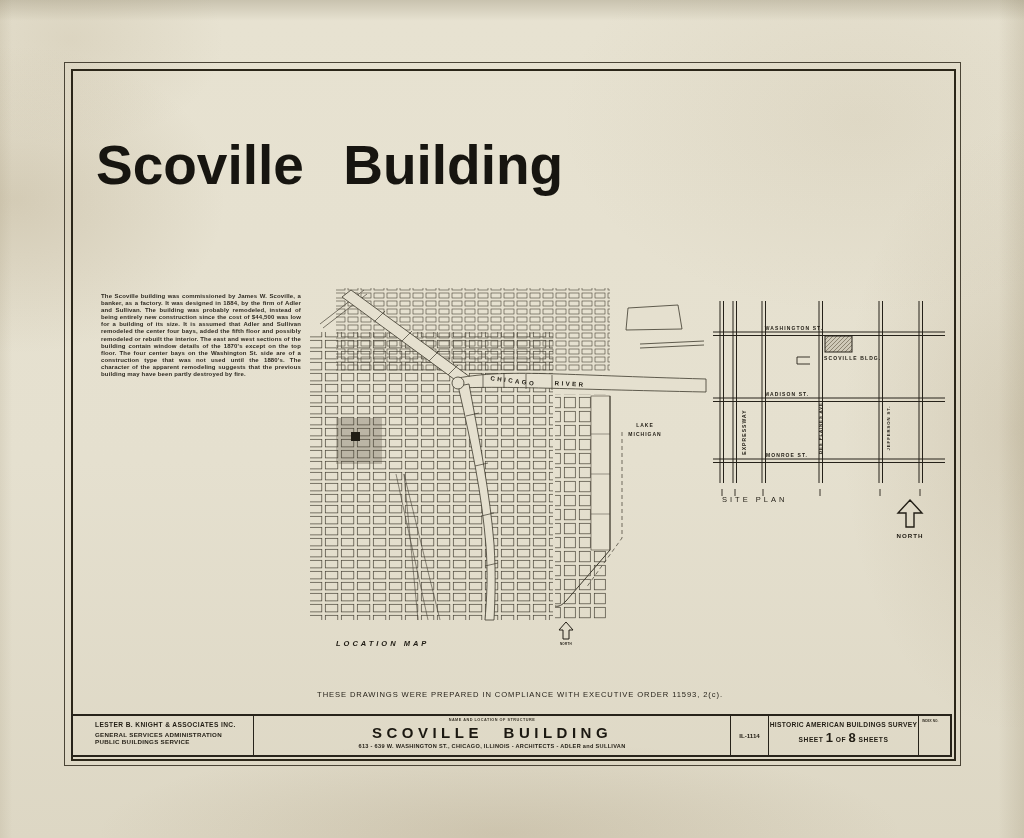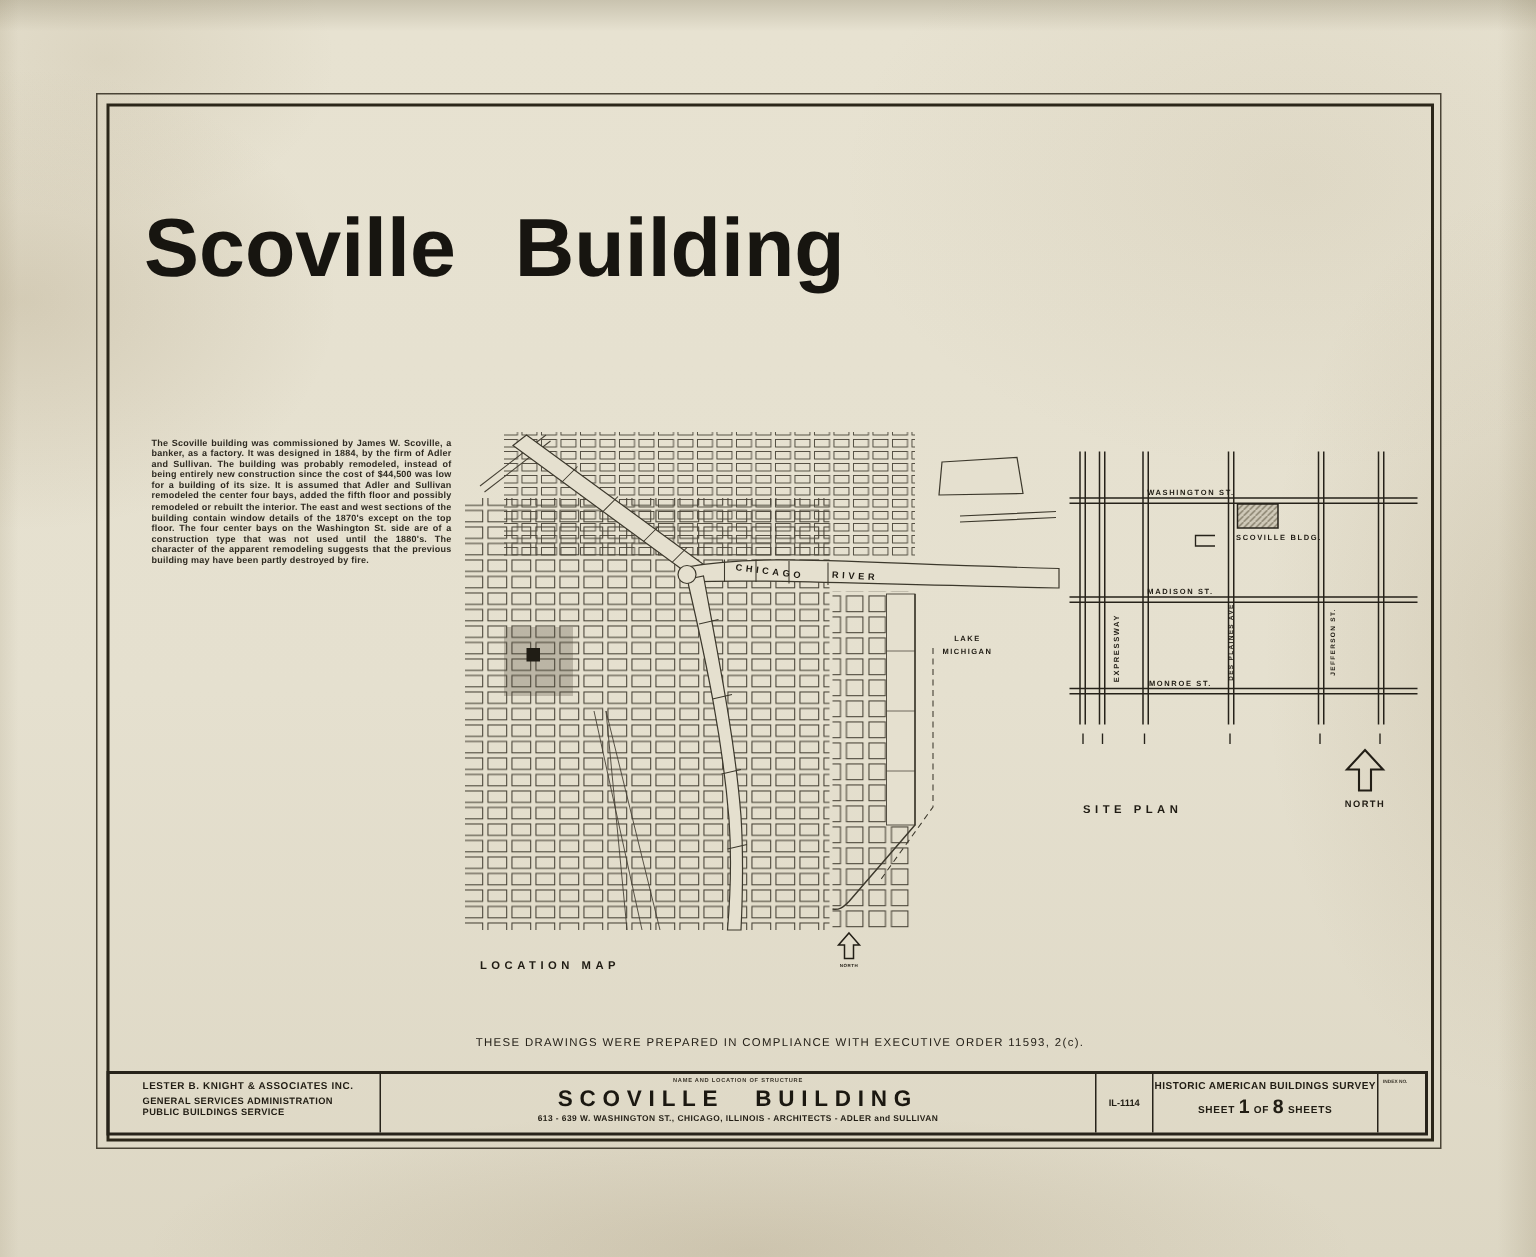--- a/index.html
+++ b/index.html
@@ -24,22 +24,22 @@
     left:96px;top:133px;width:600px;
     font-size:55px;font-weight:bold;letter-spacing:0px;word-spacing:24px;color:#171510;
   }
   
   .descr{
     left:101px;top:293px;width:200px;
     font-size:6px;line-height:7.1px;letter-spacing:0.15px;
     text-align:justify;color:#2e2a21;font-weight:bold;
   }
   
-  .map-caption{left:320px;top:639px;font-size:7.5px;font-weight:bold;letter-spacing:3px;color:#1f1b13;}
-  .siteplan-caption{left:722px;top:535px;font-size:7.5px;font-weight:bold;letter-spacing:3px;color:#1f1b13;}
+  .map-caption{left:336px;top:639px;font-size:7.5px;font-weight:bold;letter-spacing:3px;color:#1f1b13;font-style:italic;}
+  .siteplan-caption{left:722px;top:495px;font-size:7.5px;font-weight:normal;letter-spacing:3px;color:#1f1b13;}
   .compliance{
     left:310px;top:690px;width:420px;text-align:center;
     font-size:7.6px;font-weight:normal;letter-spacing:0.9px;color:#26221a;
   }
   
   .tblock{
     left:71px;top:714px;width:881px;height:43px;border:2px solid #27231a;
     box-sizing:border-box;display:flex;background:transparent;
   }
   .tb-cell{box-sizing:border-box;border-right:1.5px solid #27231a;position:relative;height:100%;}

